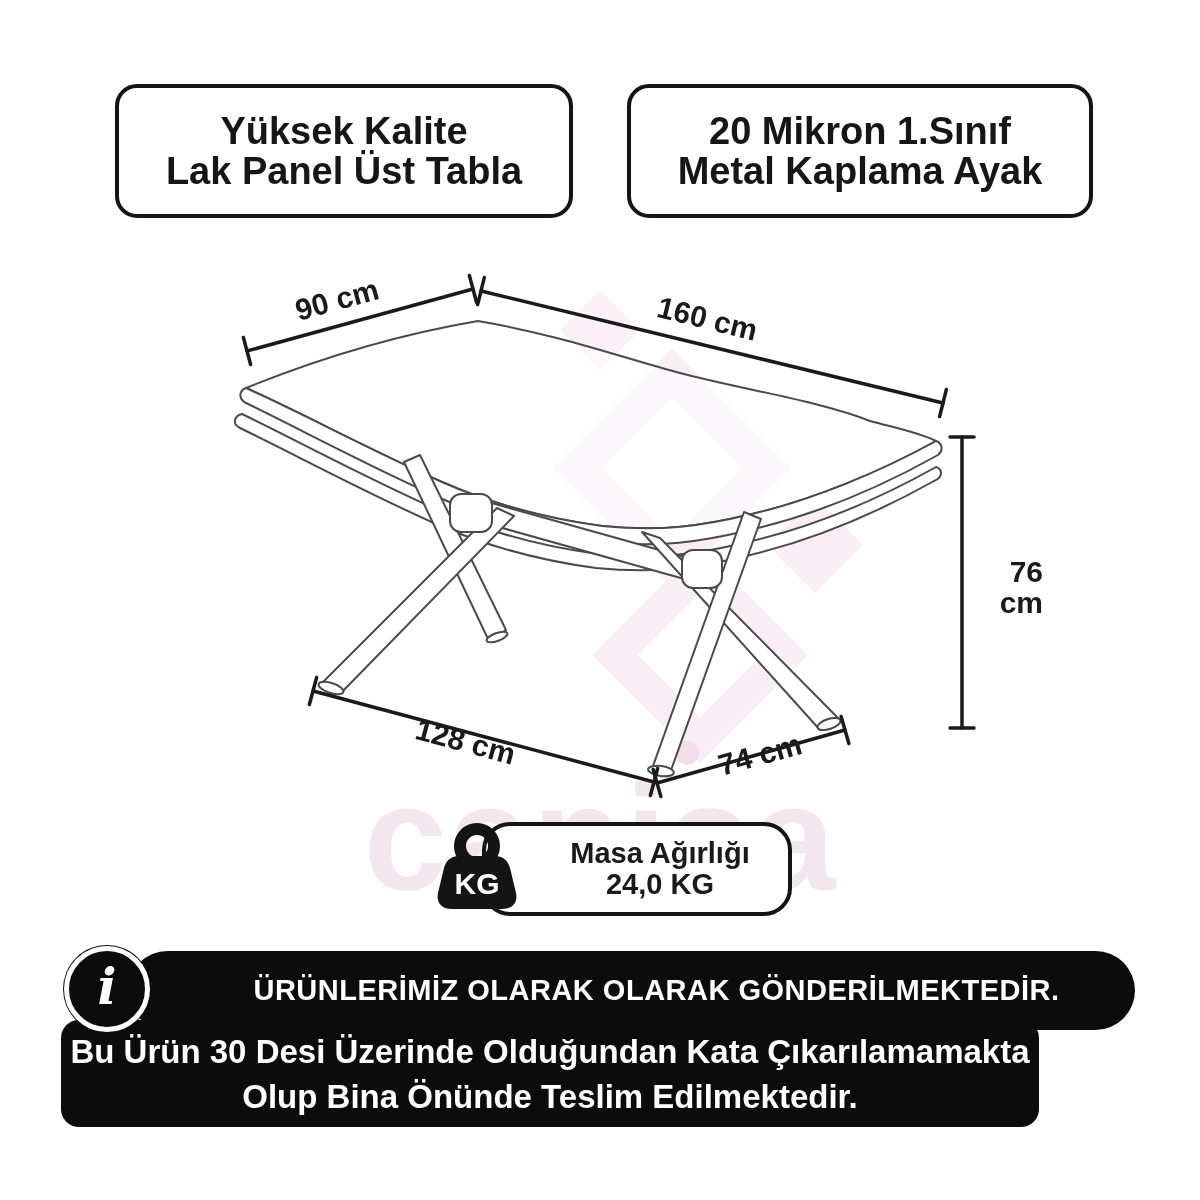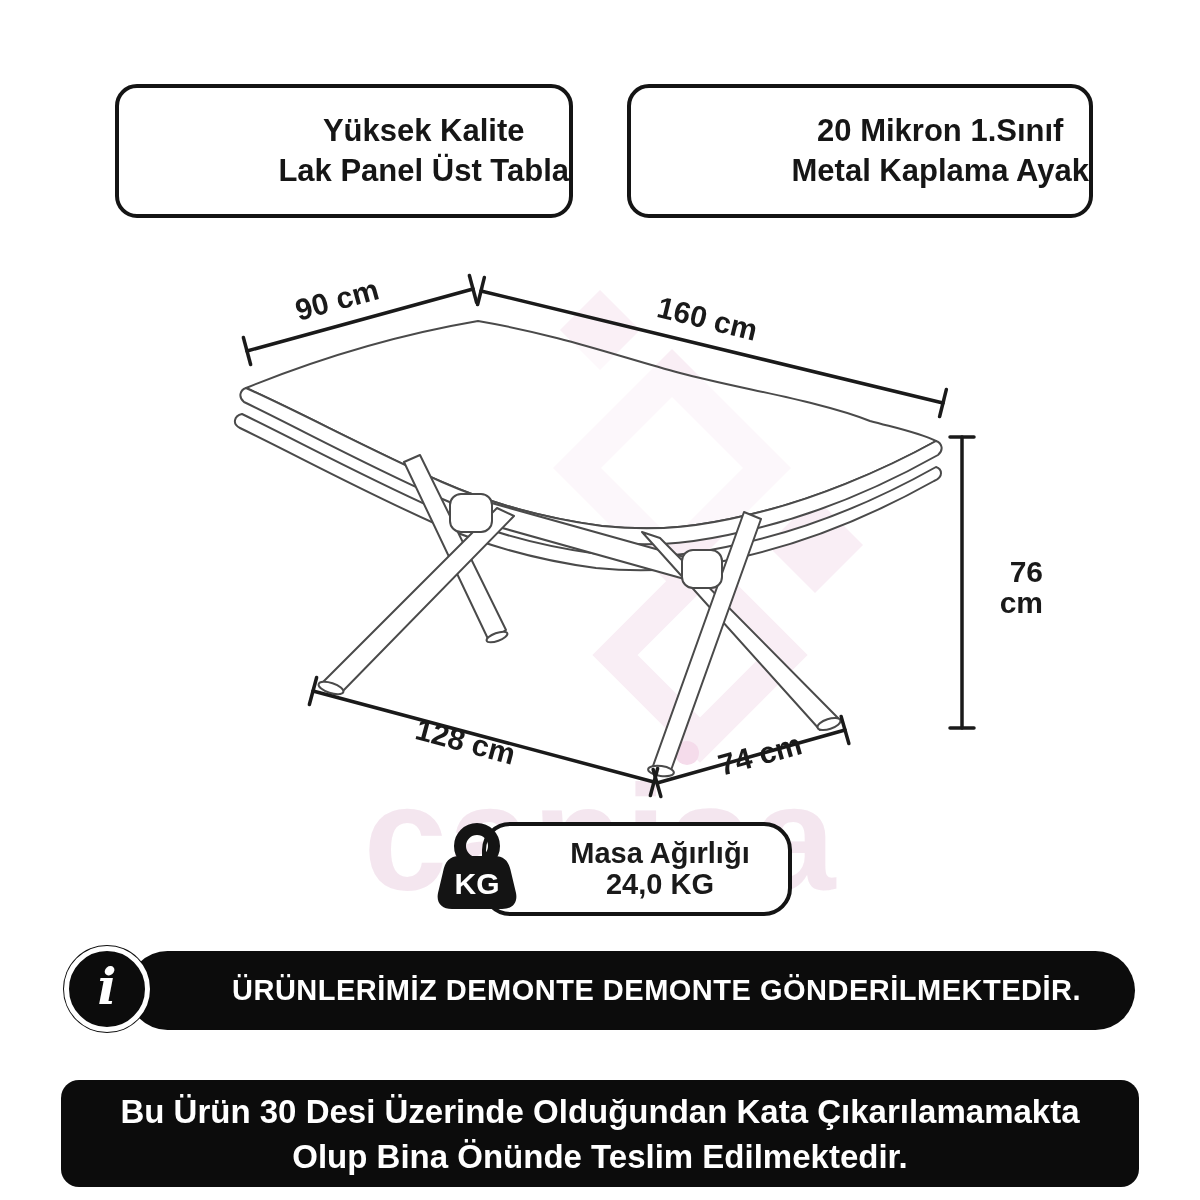--- a/index.html
+++ b/index.html
@@ -8,22 +8,22 @@
     background:#ffffff;
     font-family:"Liberation Sans","DejaVu Sans",sans-serif;
     color:#111;
   }
   .abs{position:absolute;}
   .preline{white-space:pre-line;}
 
   
   .feature-box{
     border:4px solid #141414;border-radius:22px;background:#fff;
-    display:flex;align-items:center;justify-content:flex-end;
-    text-align:center;font-size:31px;font-weight:700;line-height:40px;color:#161616;
+    display:flex;align-items:center;justify-content:center;
+    text-align:center;font-size:38px;font-weight:700;line-height:40px;color:#161616;
   }
   #box1{left:115px;top:84px;width:450px;height:126px;}
   #box2{left:627px;top:84px;width:458px;height:126px;}
 
   
   #wm-text{
     left:295px;top:758px;width:610px;height:170px;
     font-size:150px;font-weight:700;letter-spacing:1px;line-height:160px;
     color:#eed7e6;opacity:.62;text-align:center;z-index:0;user-select:none;
   }
@@ -65,21 +65,21 @@
     background:#0c0c0c;border:5px solid #ffffff;box-shadow:0 0 0 1px #0c0c0c;
     display:flex;align-items:center;justify-content:center;z-index:4;
   }
   #info-circle .glyph{
     color:#fff;font-family:"DejaVu Serif","Liberation Serif",serif;
     font-style:italic;font-weight:700;font-size:50px;line-height:50px;margin-top:-4px;
   }
 
   
   #delivery-banner{
-    left:61px;top:1080px;width:1078px;height:107px;background:#0c0c0c;border-radius:18px;
+    left:61px;top:1020px;width:978px;height:107px;background:#0c0c0c;border-radius:18px;
     display:flex;align-items:center;justify-content:center;z-index:3;
   }
   #delivery-banner .txt{
     color:#fff;font-size:33px;font-weight:700;line-height:45px;text-align:center;
   }
 </style>
 </head>
 <body>
 
 <div class="abs" id="wm-text">canisa</div>
@@ -192,21 +192,21 @@
   <div class="preline" id="weight-text">Masa Ağırlığı
 24,0 KG</div>
 </div>
 <svg class="abs" id="kg-icon" viewBox="0 0 110 100">
   <circle cx="44" cy="30" r="17" fill="none" stroke="#141414" stroke-width="12"></circle>
   <path d="M 27 40 L 61 40 C 72 40 76 46 78 56 L 83 77 C 85 87 79 93 69 93 L 19 93 C 9 93 3 87 5 77 L 10 56 C 12 46 16 40 27 40 Z" fill="#141414"></path>
   <text x="44" y="78" text-anchor="middle" font-family="Liberation Sans, DejaVu Sans, sans-serif" font-size="30" font-weight="700" fill="#ffffff">KG</text>
 </svg>
 
 <div class="abs" id="info-banner">
-  <div class="txt">ÜRÜNLERİMİZ DEMONTE DEMONTE GÖNDERİLMEKTEDİR.</div>
+  <div class="txt">ÜRÜNLERİMİZ OLARAK OLARAK GÖNDERİLMEKTEDİR.</div>
 </div>
 <div class="abs" id="info-circle">
   <span class="glyph">i</span>
 </div>
 
 <div class="abs" id="delivery-banner">
   <div class="txt preline">Bu Ürün 30 Desi Üzerinde Olduğundan Kata Çıkarılamamakta
 Olup Bina Önünde Teslim Edilmektedir.</div>
 </div>
 

